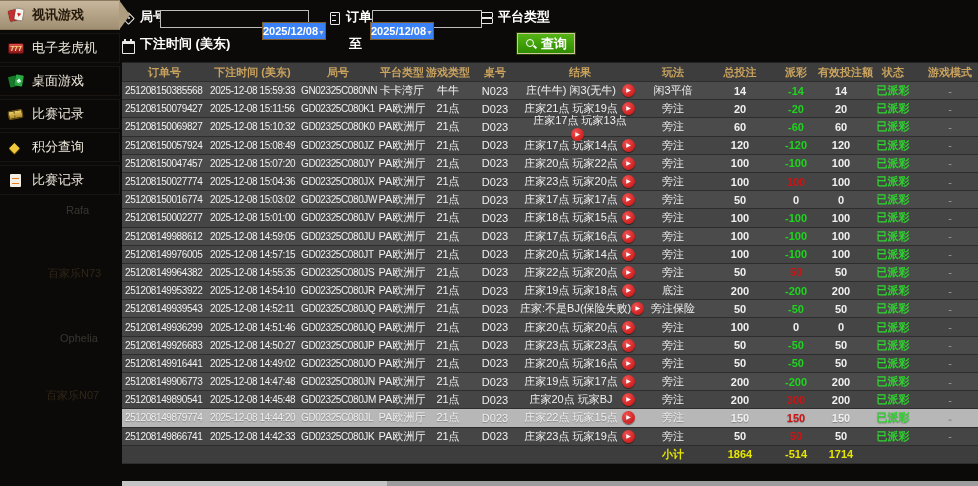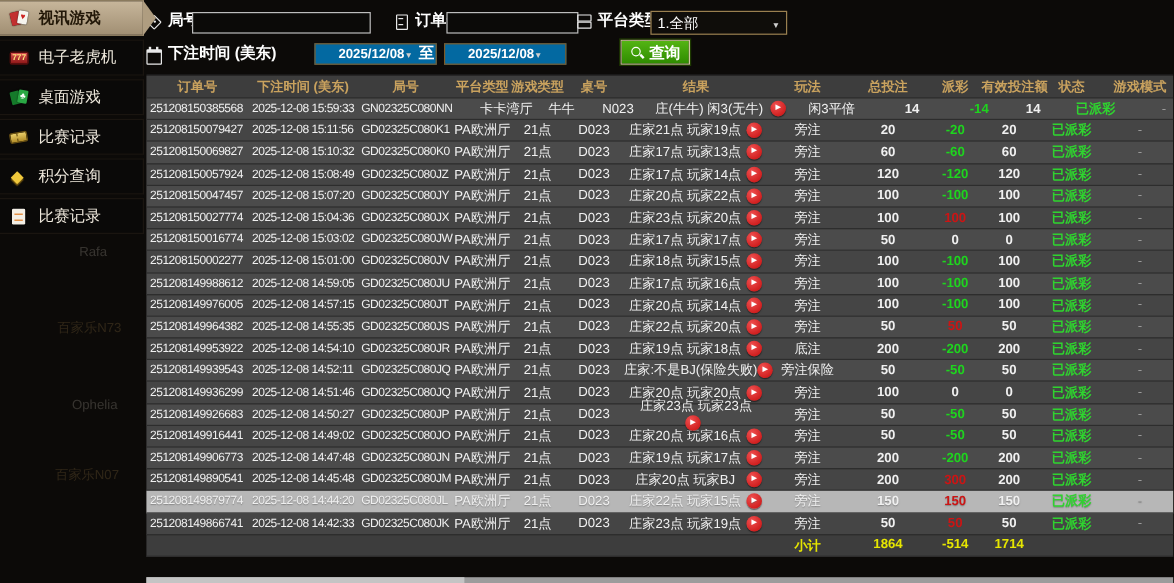--- a/index.html
+++ b/index.html
@@ -38,22 +38,22 @@
   .doc-icon::before{content:"";position:absolute;left:2px;top:1px;width:8px;height:11px;border:1px solid #e9e9e9;border-radius:1px;}
   .doc-icon::after{content:"";position:absolute;left:4px;top:4px;width:4px;height:4px;border-top:1px solid #e9e9e9;border-bottom:1px solid #e9e9e9;}
   .platform-icon::before{content:"";position:absolute;left:1px;top:1px;width:10px;height:4px;border:1px solid #e9e9e9;border-radius:1px;}
   .platform-icon::after{content:"";position:absolute;left:1px;top:7px;width:10px;height:4px;border:1px solid #e9e9e9;border-radius:1px;}
   .calendar-icon::before{content:"";position:absolute;left:0;top:3px;width:11px;height:9px;border:1px solid #e9e9e9;border-top:3px solid #e9e9e9;border-radius:1px;}
   .calendar-icon::after{content:"";position:absolute;left:2px;top:1px;width:2px;height:3px;background:#e9e9e9;box-shadow:6px 0 0 #e9e9e9;}
   .txt{position:absolute;background:#0b0a08;border:1px solid #bdbdbd;color:#fff;font-size:11px;padding:0 3px;height:16px;}
   .select{position:absolute;left:420px;top:9px;width:102px;height:18px;background:#0f0d0a;border:1px solid #9a8050;
           color:#fff;font-size:12px;display:flex;align-items:center;justify-content:space-between;padding:0 5px;cursor:pointer;}
   .caret::before{content:"▼";font-size:7px;color:#cfcfcf;}
-  .datebox{position:absolute;top:36px;width:62px;height:16px;background:#0369a1;border:1px solid #7d5a28;color:#fff;
-           font-size:11px;font-weight:bold;display:flex;align-items:center;justify-content:space-between;padding:0 19px;cursor:pointer;}
+  .datebox{position:absolute;top:22px;width:62px;height:16px;background:#3b82f6;border:1px solid #7d5a28;color:#fff;
+           font-size:11px;font-weight:bold;display:flex;align-items:center;justify-content:space-between;padding:0 0;cursor:pointer;}
   .search-btn{position:absolute;left:395px;top:33px;width:58px;height:21px;background:linear-gradient(#54b414,#2f8c00);
            border:1px solid #cfc49e;outline:1px solid #1e3a00;color:#fff;font-weight:bold;font-size:13px;
            display:flex;align-items:center;justify-content:center;gap:4px;cursor:pointer;box-sizing:border-box;}
   .mag-icon{width:12px;height:12px;position:relative;flex:none;}
   .mag-icon::before{content:"";position:absolute;left:1px;top:1px;width:6px;height:6px;border:1.5px solid #fff;border-radius:50%;}
   .mag-icon::after{content:"";position:absolute;left:8px;top:8px;width:4px;height:2px;background:#fff;transform:rotate(45deg);}
 
   
   .tbl{position:absolute;left:122px;top:62px;width:856px;border-top:1px solid #232323;}
   .t-row{display:flex;align-items:center;height:18.2px;box-sizing:border-box;background:#4b4b4b;border-bottom:1px solid #2d2d2d;}
@@ -127,24 +127,20 @@
     <input class="txt" style="left: 38px; top: 10px; width: 141px;" value="">
     <span class="f-label" style="left:206px;top:8px;">
       <span class="ficon doc-icon"></span>
       <span>订单号</span>
     </span>
     <input class="txt" style="left: 250px; top: 10px; width: 102px;" value="">
     <span class="f-label" style="left:358px;top:8px;">
       <span class="ficon platform-icon"></span>
       <span>平台类型</span>
     </span>
-    <div class="select">
-      <span>1.全部</span>
-      <span class="caret"></span>
-    </div>
 
     <span class="f-label" style="left:0;top:35px;">
       <span class="ficon calendar-icon"></span>
       <span>下注时间 (美东)</span>
     </span>
     <div class="datebox" style="left:140px;">
       <span>2025/12/08</span>
       <span class="caret"></span>
     </div>
     <span class="f-label" style="left:227px;top:35px;">
@@ -173,21 +169,21 @@
         <div class="td" style="width: 68px;">总投注</div>
         <div class="td" style="width: 44px;">派彩</div>
         <div class="td" style="width: 46px;">有效投注额</div>
         <div class="td" style="width: 58px;">状态</div>
         <div class="td" style="width: 56px;">游戏模式</div>
       </div>
       <div class="t-row">
         <div class="td left small" style="width: 85px;">251208150385568</div>
         <div class="td left small" style="width: 91px;">2025-12-08 15:59:33</div>
         <div class="td left small" style="width: 80px;">GN02325C080NN</div>
-        <div class="td" style="width: 48px; margin-left: 20px;">卡卡湾厅</div>
+        <div class="td" style="width: 48px;">卡卡湾厅</div>
         <div class="td" style="width: 44px;">牛牛</div>
         <div class="td" style="width: 50px;">N023</div>
         <div class="td res-wrap" style="width: 120px;">
           <span class="res-text">庄(牛牛) 闲3(无牛)</span>
           <span class="play-btn"></span>
         </div>
         <div class="td" style="width: 66px;">闲3平倍</div>
         <div class="td num" style="width: 68px;">14</div>
         <div class="td num neg" style="width: 44px;">-14</div>
         <div class="td num" style="width: 46px;">14</div>
@@ -212,21 +208,21 @@
         <div class="td status" style="width: 58px;">已派彩</div>
         <div class="td dash" style="width: 56px;">-</div>
       </div>
       <div class="t-row">
         <div class="td left small" style="width: 85px;">251208150069827</div>
         <div class="td left small" style="width: 91px;">2025-12-08 15:10:32</div>
         <div class="td left small" style="width: 80px;">GD02325C080K0</div>
         <div class="td" style="width: 48px;">PA欧洲厅</div>
         <div class="td" style="width: 44px;">21点</div>
         <div class="td" style="width: 50px;">D023</div>
-        <div class="td res-wrap" style="width: 120px;">
+        <div class="td res-wrap" style="width: 120px; flex-direction: column;">
           <span class="res-text">庄家17点 玩家13点</span>
           <span class="play-btn"></span>
         </div>
         <div class="td" style="width: 66px;">旁注</div>
         <div class="td num" style="width: 68px;">60</div>
         <div class="td num neg" style="width: 44px;">-60</div>
         <div class="td num" style="width: 46px;">60</div>
         <div class="td status" style="width: 58px;">已派彩</div>
         <div class="td dash" style="width: 56px;">-</div>
       </div>
@@ -428,21 +424,21 @@
         <div class="td status" style="width: 58px;">已派彩</div>
         <div class="td dash" style="width: 56px;">-</div>
       </div>
       <div class="t-row">
         <div class="td left small" style="width: 85px;">251208149926683</div>
         <div class="td left small" style="width: 91px;">2025-12-08 14:50:27</div>
         <div class="td left small" style="width: 80px;">GD02325C080JP</div>
         <div class="td" style="width: 48px;">PA欧洲厅</div>
         <div class="td" style="width: 44px;">21点</div>
         <div class="td" style="width: 50px;">D023</div>
-        <div class="td res-wrap" style="width: 120px; flex-direction: column;">
+        <div class="td res-wrap" style="width: 120px;">
           <span class="res-text">庄家23点 玩家23点</span>
           <span class="play-btn"></span>
         </div>
         <div class="td" style="width: 66px;">旁注</div>
         <div class="td num" style="width: 68px;">50</div>
         <div class="td num neg" style="width: 44px;">-50</div>
         <div class="td num" style="width: 46px;">50</div>
         <div class="td status" style="width: 58px;">已派彩</div>
         <div class="td dash" style="width: 56px;">-</div>
       </div>

